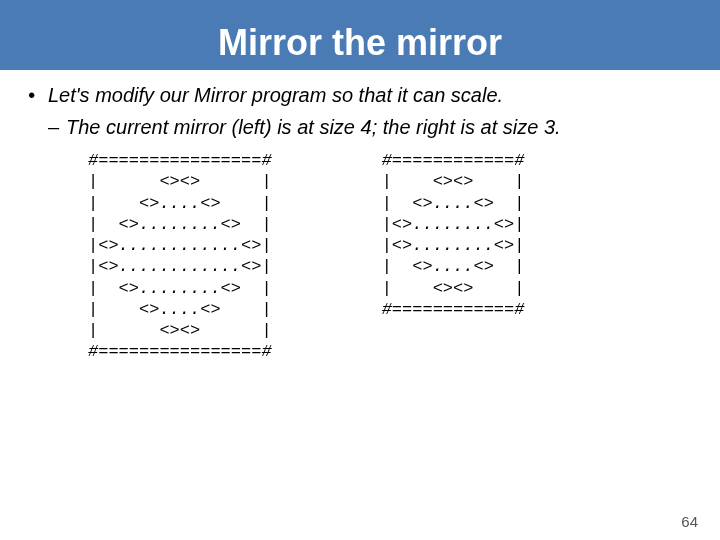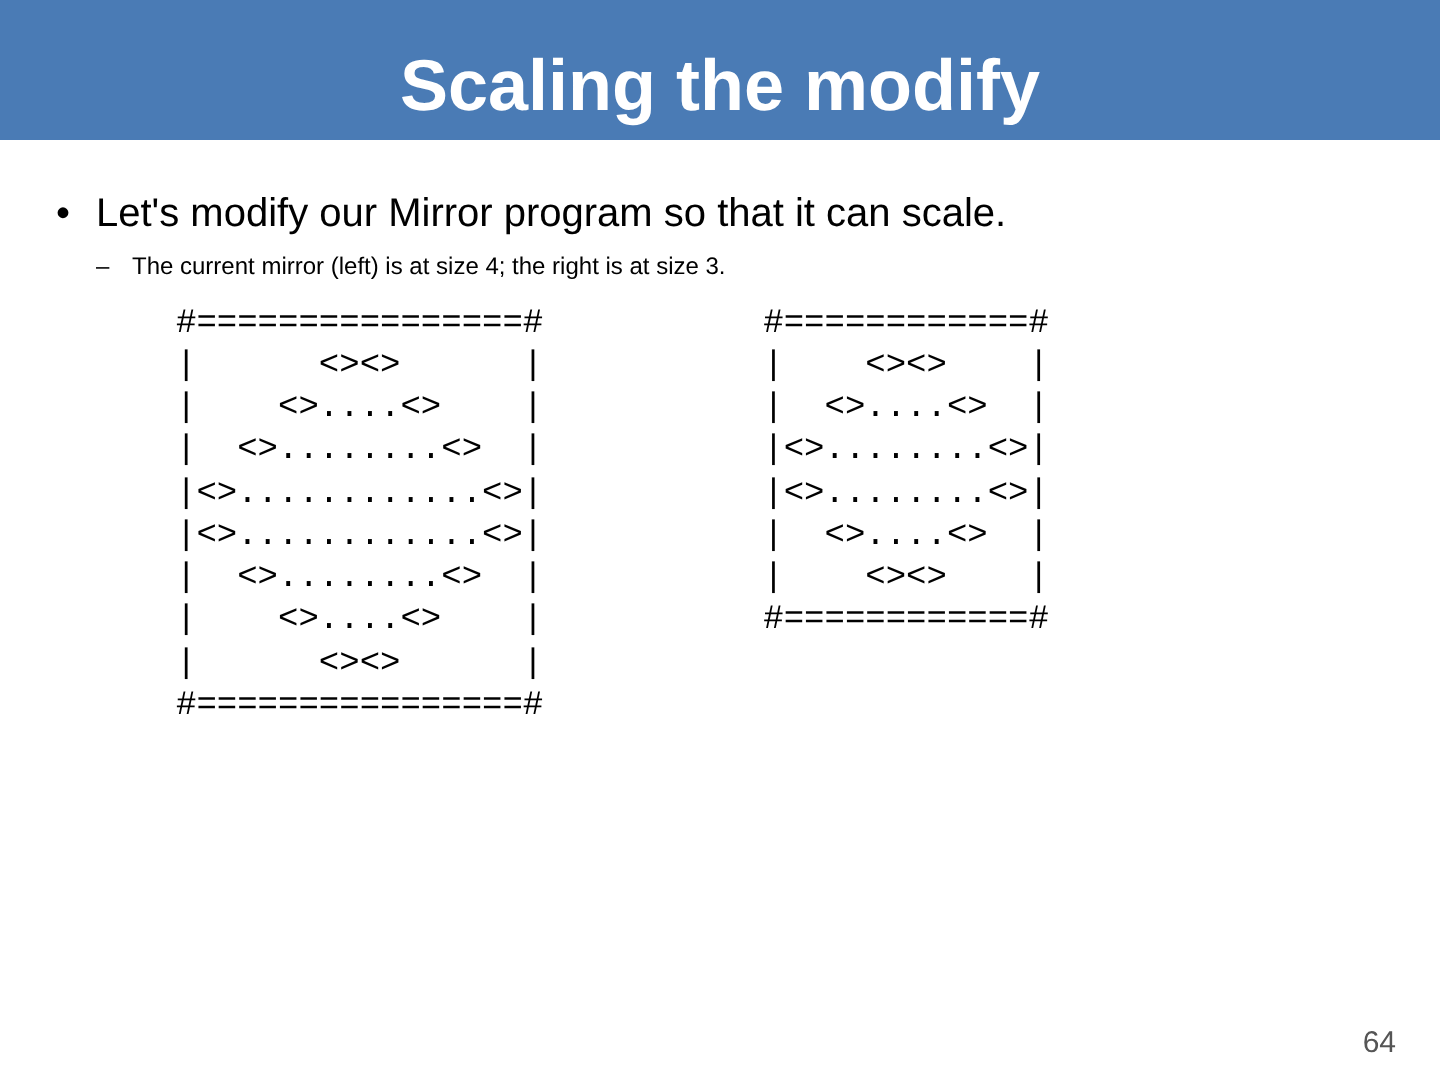--- a/index.html
+++ b/index.html
@@ -19,41 +19,42 @@
     align-items: flex-end;
     justify-content: center;
   }
   .title {
     color: #fff;
     font-size: 36px;
     font-weight: bold;
     padding-bottom: 6px;
   }
   .content {
-    padding: 24px 28px 0 28px;
+    padding: 12px 28px 0 28px;
+    font-style: italic;
   }
   ul.top { list-style: none; }
   ul.top > li {
     position: relative;
     padding-left: 20px;
     font-size: 20px;
     margin-bottom: 10px;
     line-height: 1.3;
   }
   ul.top > li::before {
     content: "•";
     position: absolute;
     left: 0;
     top: 0;
   }
   ul.sub { list-style: none; margin-top: 6px; }
   ul.sub > li {
     position: relative;
     padding-left: 18px;
-    font-size: 12px;
+    font-size: 20px;
     margin-bottom: 8px;
   }
   ul.sub > li::before {
     content: "–";
     position: absolute;
     left: 0;
     top: 0;
   }
   .figs {
     display: flex;
@@ -72,21 +73,21 @@
     bottom: 10px;
     right: 22px;
     font-size: 15px;
     color: #555;
   }
 </style>
 </head>
 <body>
 
 <div class="titlebar">
-  <div class="title">Scaling the modify</div>
+  <div class="title">Mirror the mirror</div>
 </div>
 
 <div class="content">
   <ul class="top">
     <li>
       <span>Let's modify our Mirror program so that it can scale.</span>
       <ul class="sub">
         <li>The current mirror (left) is at size 4; the right is at size 3.</li>
       </ul>
     </li>

